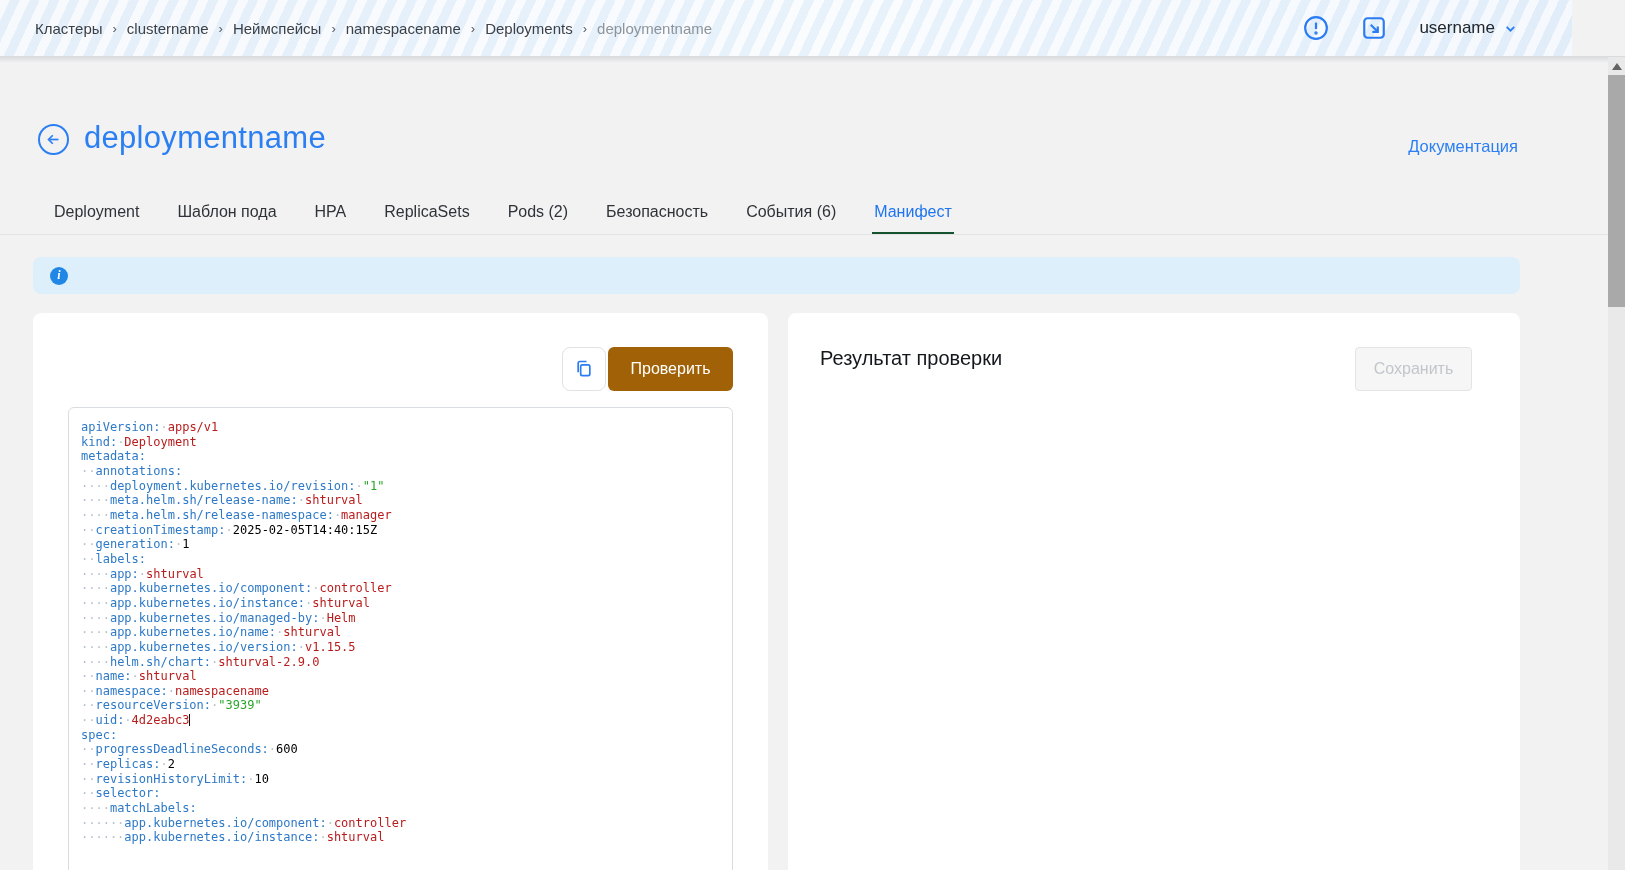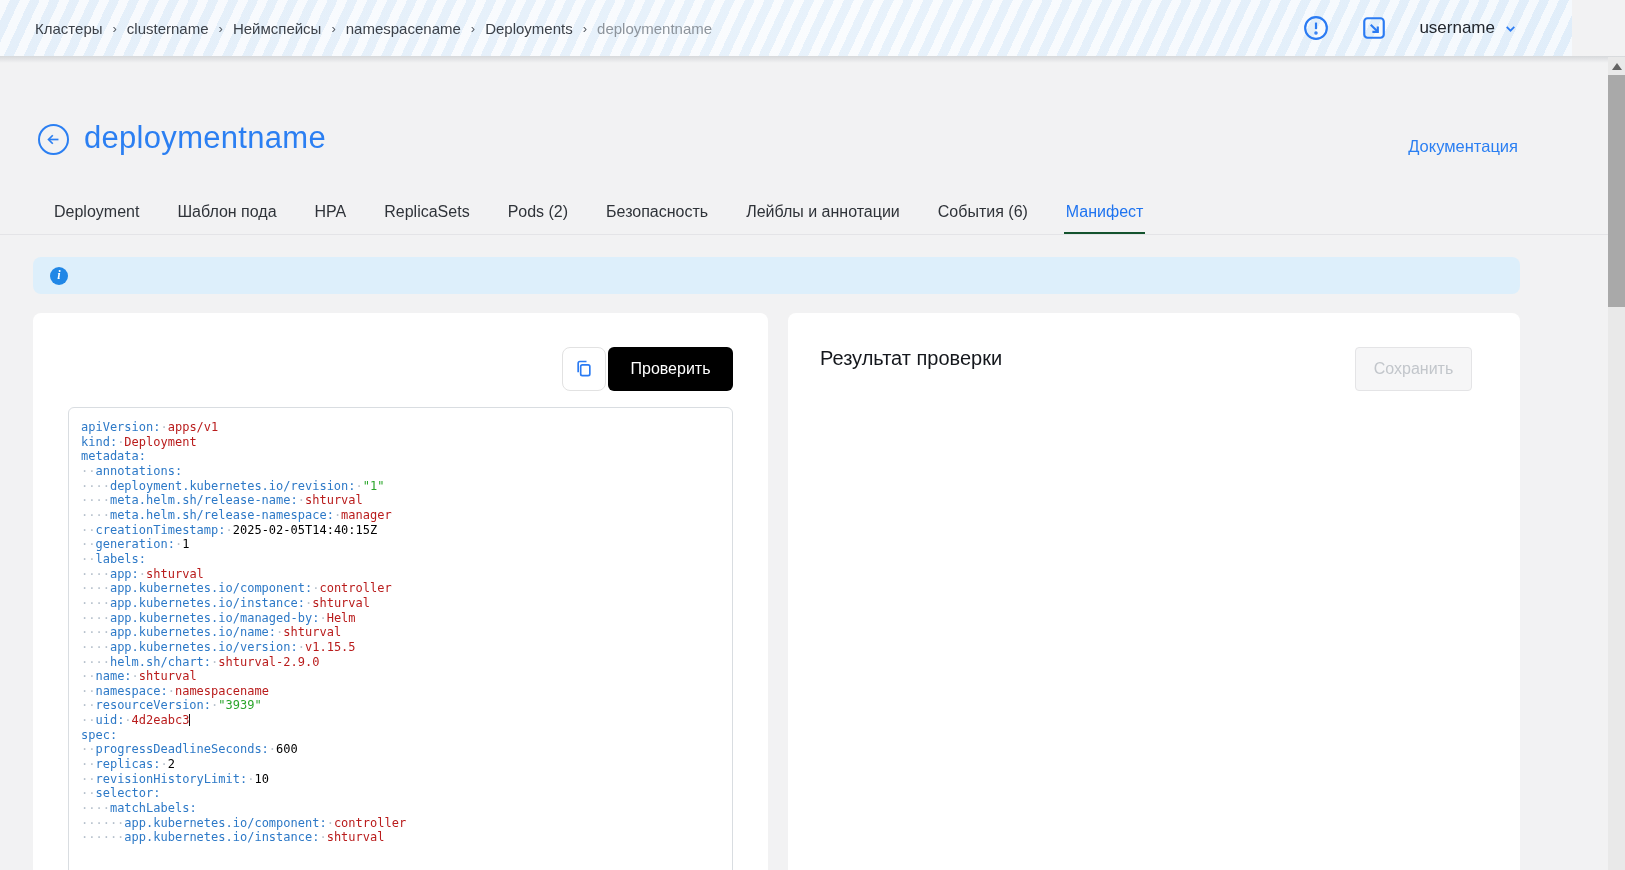--- a/index.html
+++ b/index.html
@@ -54,21 +54,21 @@
 
   
   .card { position:absolute; top:313px; background:#fff; border-radius:8px; }
   .card-left  { left:33px;  width:735px; height:620px; }
   .card-right { left:788px; width:732px; height:620px; }
 
   
   .copy-btn { position:absolute; left:529px; top:34px; width:44px; height:44px; background:#fff;
     border:1px solid #e2e2e2; border-radius:8px; cursor:pointer; display:flex; align-items:center; justify-content:center; }
   .copy-btn svg { width:20px; height:20px; color:#2b7bf3; }
-  .verify-btn { position:absolute; left:575px; top:34px; width:125px; height:44px; background:#000000; border:none;
+  .verify-btn { position:absolute; left:575px; top:34px; width:125px; height:44px; background:#a16207; border:none;
     border-radius:6px; color:#fff; font-size:16px; font-family:"Liberation Sans",sans-serif; cursor:pointer; }
 
   
   .editor { position:absolute; left:35px; top:94px; width:665px; height:490px; border:1px solid #d9dde1;
     border-radius:6px; padding:12px 10px 10px 12px; overflow:hidden; cursor:text; }
   .code { font-family:"DejaVu Sans Mono", monospace; font-size:12px; line-height:14.65px; white-space:pre; color:#2b2b2b; }
   .code .ws { color:#b6c1cc; }
   .code .k { color:#2d79c7; }
   .code .v-p { color:#b91c1c; }
   .code .v-s { color:#2aa52a; }
@@ -136,21 +136,20 @@
 <div class="page-title">deploymentname</div>
 <div class="docs-link">Документация</div>
 
 <div class="tabs">
     <div class="tab">Deployment</div>
     <div class="tab">Шаблон пода</div>
     <div class="tab">HPA</div>
     <div class="tab">ReplicaSets</div>
     <div class="tab">Pods (2)</div>
     <div class="tab">Безопасность</div>
-    <div class="tab">Лейблы и аннотации</div>
     <div class="tab">События (6)</div>
     <div class="tab active">Манифест</div>
   </div>
 <div class="tabs-divider"></div>
 
 <div class="banner">
   <div class="banner-icon">i</div>
 </div>
 
 <div class="card card-left">

